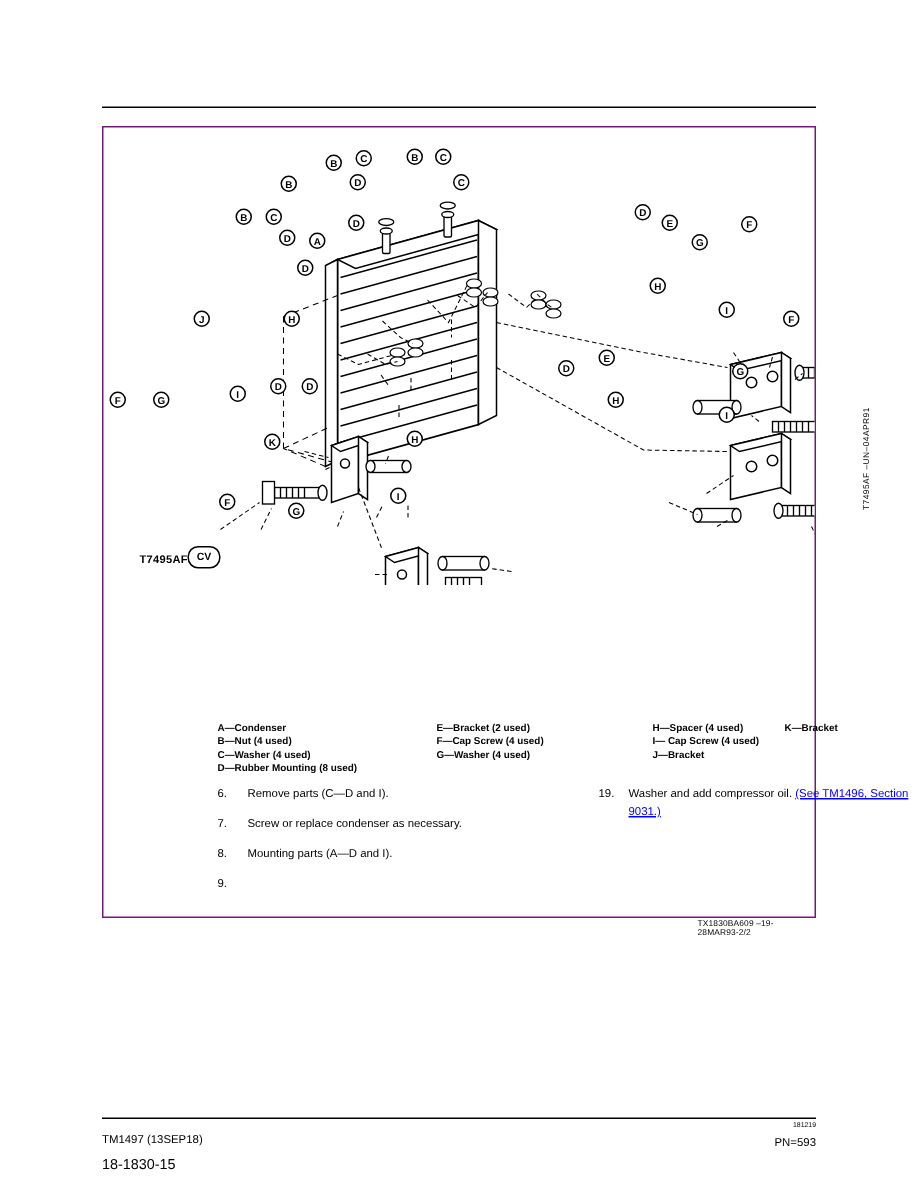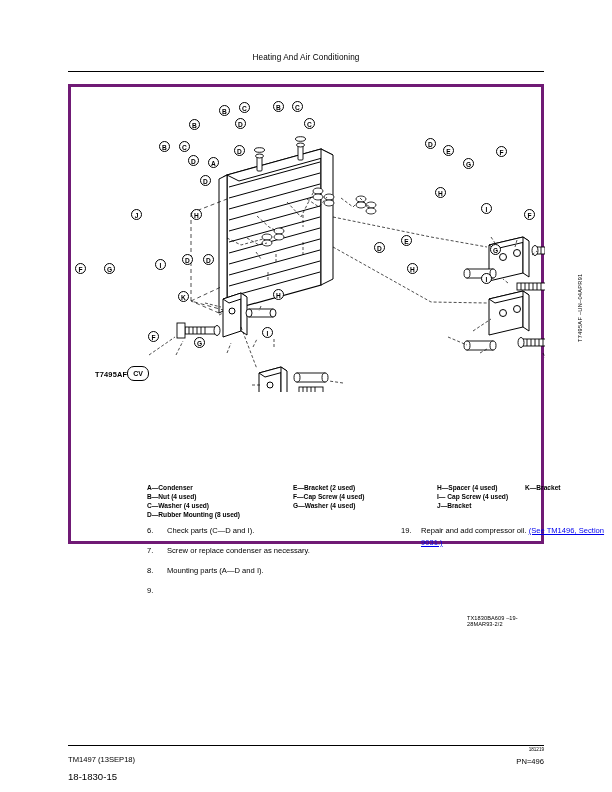--- a/index.html
+++ b/index.html
@@ -40,22 +40,22 @@
     height: 1px;
     background: #000;
   }
 
   
   .content-box {
     position: absolute;
     left: 68px;
     top: 84px;
     width: 476px;
-    height: 460px;
-    border: 3px solid #701a75;
+    height: 528px;
+    border: 1px solid #701a75;
     box-sizing: border-box;
   }
 
   
   .figure {
     position: absolute;
     left: 0; top: 0;
     width: 474px;
     height: 305px;
   }
@@ -198,21 +198,20 @@
     line-height: 11px;
     background: #fff;
     box-sizing: border-box;
   }
 </style>
 </head>
 <body>
 
 <div class="page">
 
-  <div class="header-title">Heating And Air Conditioning</div>
   <div class="header-rule"></div>
 
   <div class="content-box">
 
     <div class="figure">
       <svg width="474" height="305" viewBox="0 0 474 305" xmlns="http://www.w3.org/2000/svg">
         <g stroke="#000" fill="none" stroke-width="1">
 
           <polygon points="156,88 250,62 250,198 156,224" fill="#fff" stroke="#000" stroke-width="1.2"></polygon>
 
@@ -454,44 +453,44 @@
         <div class="legend-item">J—Bracket</div>
       </div>
       <div class="legend-col c4">
         <div class="legend-item">K—Bracket</div>
       </div>
     </div>
 
     <div class="steps left">
       <div class="step">
         <span class="num">6.</span>
-        <span>Check parts (C—D and I).</span>
+        <span>Remove parts (C—D and I).</span>
       </div>
       <div class="step">
         <span class="num">7.</span>
         <span>Screw or replace condenser as necessary.</span>
       </div>
       <div class="step">
         <span class="num">8.</span>
         <span>Mounting parts (A—D and I).</span>
       </div>
       <div class="step">
         <span class="num">9.</span>
       </div>
     </div>
 
     <div class="steps right">
       <div class="step">
         <span class="num">19.</span>
-        <span>Repair and add compressor oil. </span><a class="u" href="#">(See TM1496, Section 9031.)</a>
+        <span>Washer and add compressor oil. </span><a class="u" href="#">(See TM1496, Section 9031.)</a>
       </div>
     </div>
 
     <div class="doc-code">TX1830BA609 –19-28MAR93-2/2</div>
   </div>
 
   <div class="footer-rule"></div>
   <div class="footer-left">TM1497 (13SEP18)</div>
   <div class="footer-center">18-1830-15</div>
   <div class="footer-right-top">181219</div>
-  <div class="footer-right">PN=496</div>
+  <div class="footer-right">PN=593</div>
 
 </div>
 
 </body></html>

